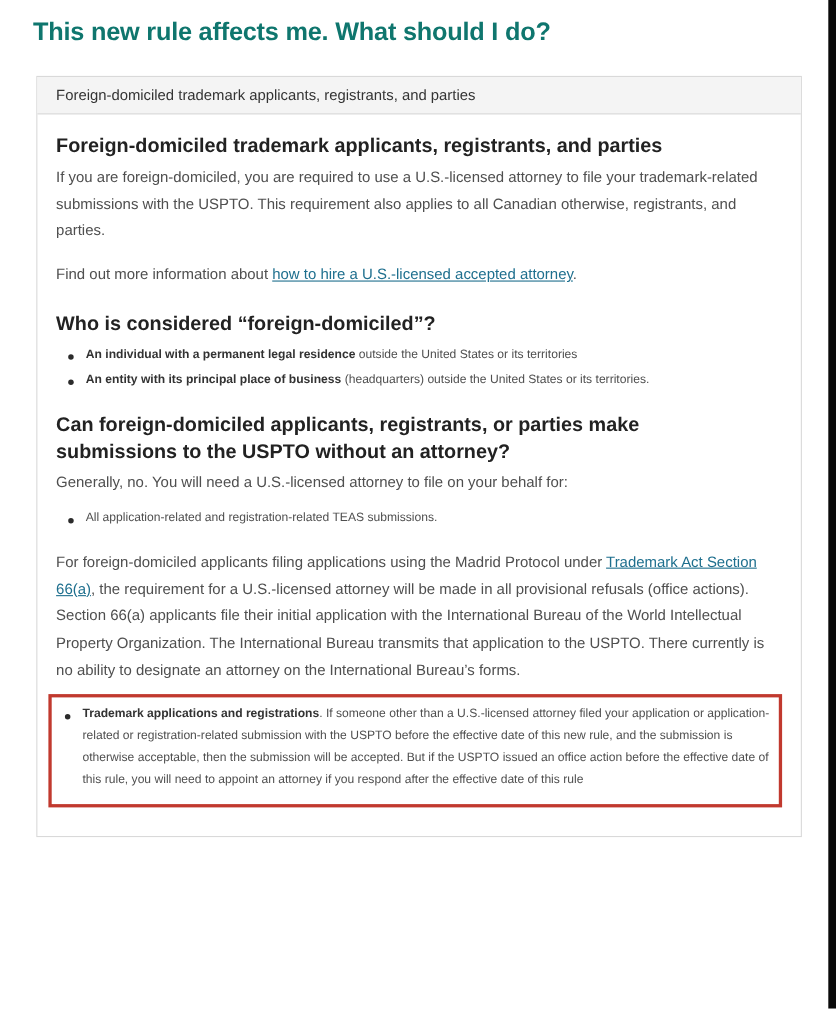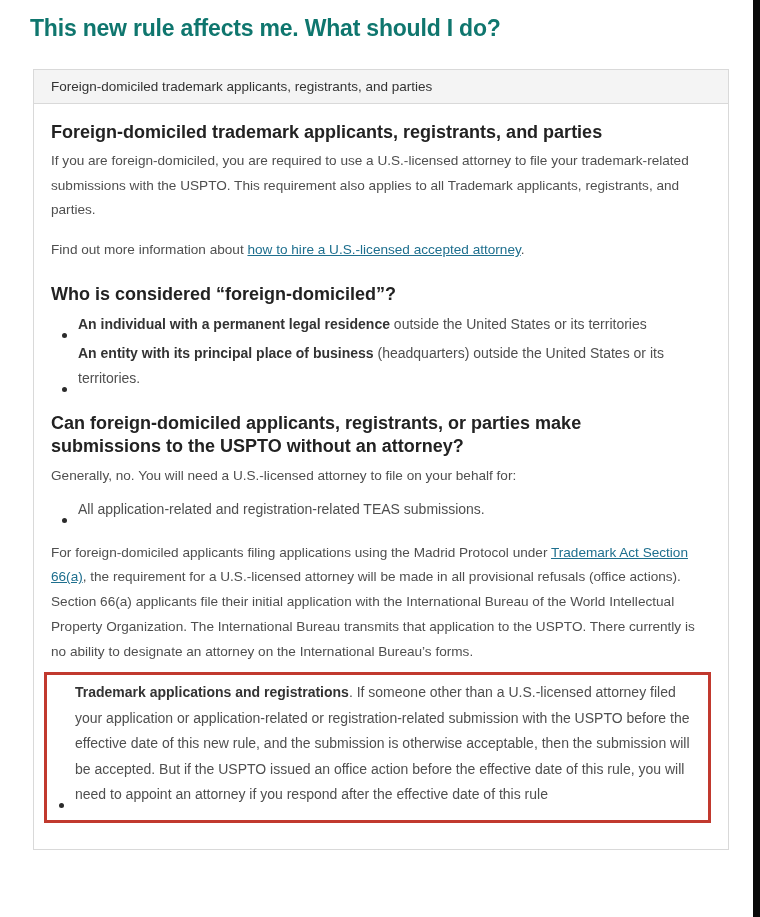--- a/index.html
+++ b/index.html
@@ -17,41 +17,41 @@
     background:#f4f4f4; border-bottom:1px solid #d9d9d9; padding:9px 17px;
     font-size:13.5px; color:#333; cursor:pointer;
   }
   .panel { padding:13px 17px 20px; }
   h2 { font-size:18px; font-weight:700; color:#222222; margin:20px 0 5px; line-height:1.3; }
   h2.first { margin-top:4px; }
   h2.narrow { max-width:620px; }
   p { font-size:13.6px; line-height:1.82; margin:0 0 15px; }
   p.last-in-block { margin-bottom:9px; }
   .bullets { margin:6px 0 18px; }
-  .bullet-row { display:flex; align-items:flex-end; font-size:14px; line-height:1.82; margin-bottom:3px; }
+  .bullet-row { display:flex; align-items:flex-start; font-size:11px; line-height:1.82; margin-bottom:3px; }
   .dot { width:5px; height:5px; border-radius:50%; background:#2b2b2b; margin:10px 11px 0 11px; flex:none; }
   .b { font-weight:700; color:#333; }
   .link { color:#1e6f8e; text-decoration:underline; cursor:pointer; }
   .highlight-box { border:3px solid #c1392e; margin:-7px 0 5px -7px; padding:5px 6px 9px 1px; }
   .bullets.tight { margin-bottom:6px; }
 </style>
 </head>
 <body>
 
 <h1 class="page-title">This new rule affects me. What should I do?</h1>
 
 <div class="accordion">
   <div class="accordion-header">
     <span>Foreign-domiciled trademark applicants, registrants, and parties</span>
   </div>
 
   <div class="panel">
 
     <h2 class="first">Foreign-domiciled trademark applicants, registrants, and parties</h2>
-    <p>If you are foreign-domiciled, you are required to use a U.S.-licensed attorney to file your trademark-related submissions with the USPTO. This requirement also applies to all Trademark applicants, registrants, and parties.</p>
+    <p>If you are foreign-domiciled, you are required to use a U.S.-licensed attorney to file your trademark-related submissions with the USPTO. This requirement also applies to all Canadian otherwise, registrants, and parties.</p>
     <p><span>Find out more information about </span><a class="link">how to hire a U.S.-licensed accepted attorney</a><span>.</span></p>
 
     <h2>Who is considered “foreign-domiciled”?</h2>
     <div class="bullets">
       <div class="bullet-row">
         <span class="dot"></span>
         <span><span class="b">An individual with a permanent legal residence</span><span> outside the United States or its territories</span></span>
       </div>
       <div class="bullet-row">
         <span class="dot"></span>

